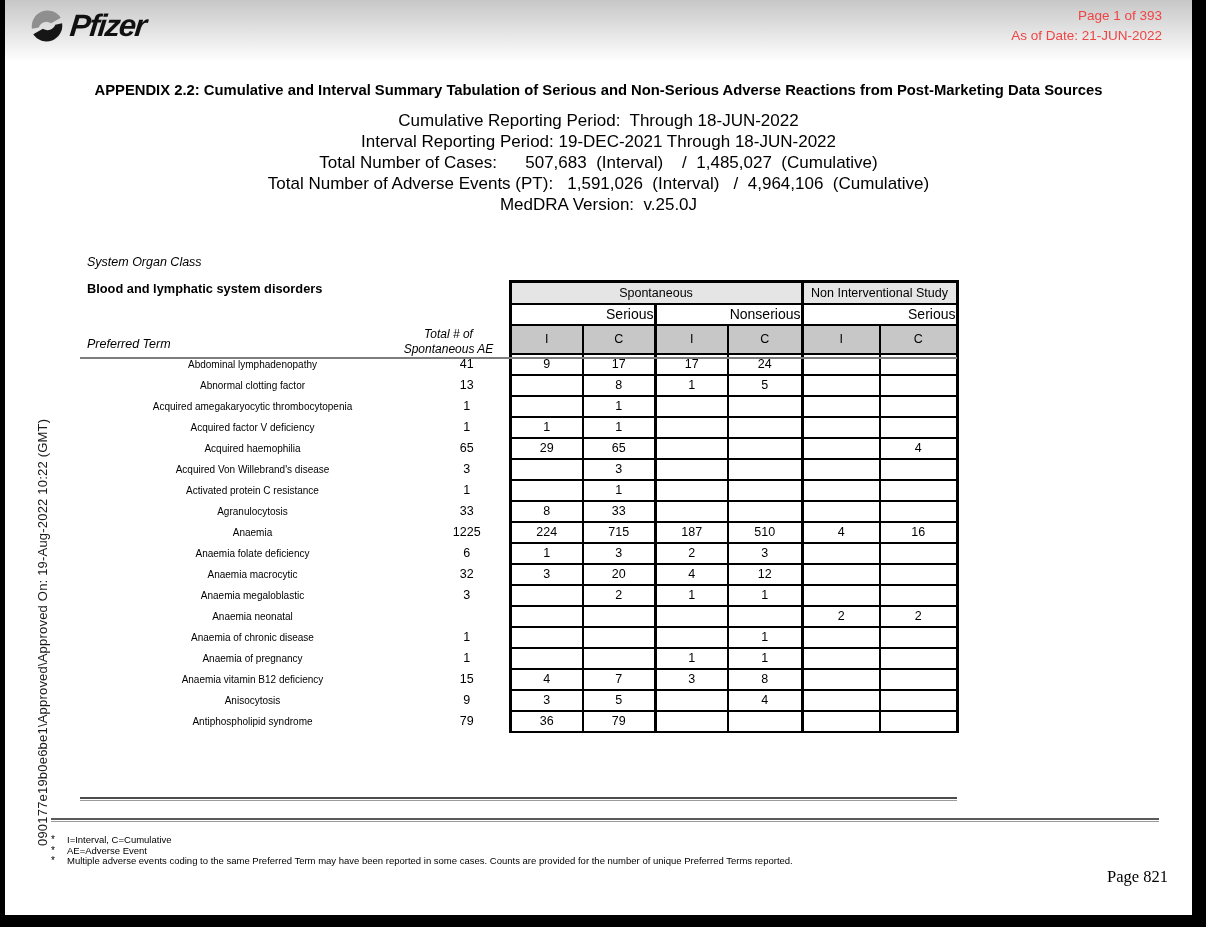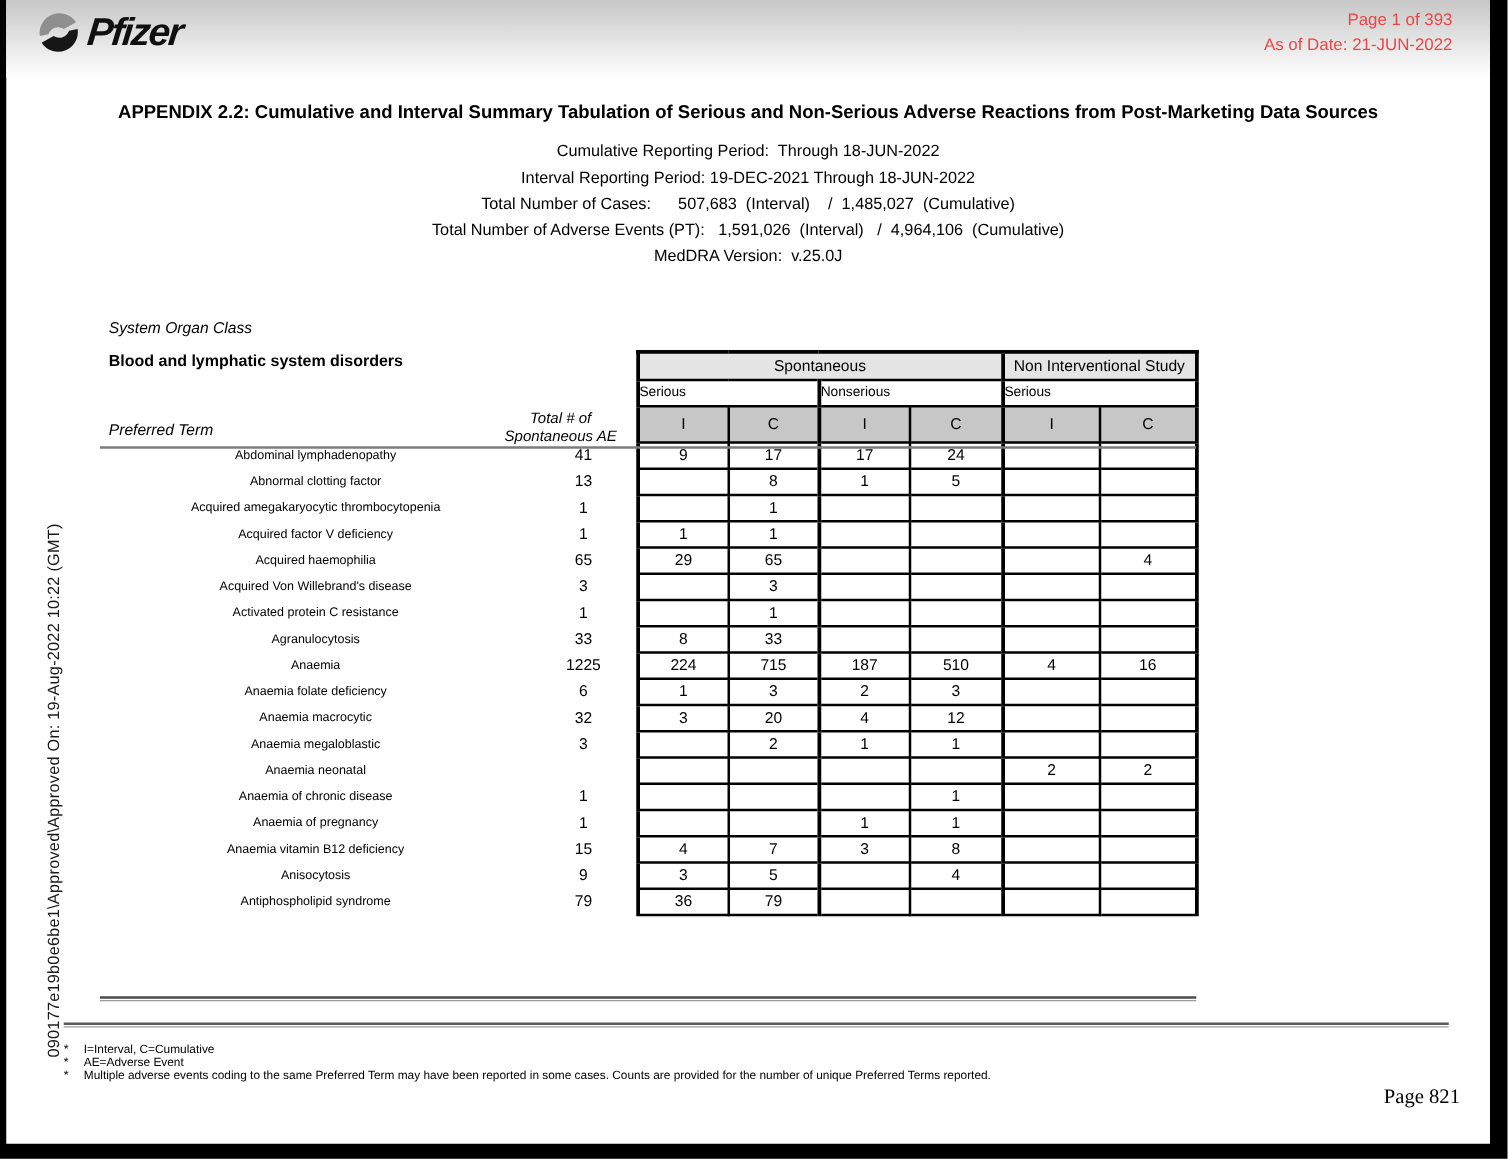--- a/index.html
+++ b/index.html
@@ -22,39 +22,39 @@
     font-style:italic; font-weight:bold; font-size:31px; letter-spacing:-1.5px;
     color:#101010; transform:skewX(-6deg); margin-left:1px;
   }
   .hdr-right {
     position:absolute; top:6px; right:30px; text-align:right;
     font-size:13.5px; line-height:20px; color:#ef4444;
   }
   .title-block { position:absolute; top:82px; left:40px; right:40px; text-align:center; }
   .doc-title { font-size:14.8px; font-weight:bold; margin-bottom:12px; }
   .doc-sub   { font-size:12.5px; margin-bottom:12px; }
-  .meta-line { font-size:13px; line-height:21px; white-space:pre; }
+  .meta-line { font-size:17px; line-height:21px; white-space:pre; }
 
   .soc-label  { position:absolute; left:82px; top:255px; font-style:italic; font-size:12.5px; }
   .soc-name   { position:absolute; left:82px; top:281px; font-weight:bold; font-size:12.8px; }
   .pt-label   { position:absolute; left:82px; top:337px; font-style:italic; font-size:12.5px; }
   .total-head {
     position:absolute; left:385px; top:327px; width:117px; text-align:center;
     font-style:italic; font-size:12px; line-height:14.5px;
   }
   .hdr-rule { position:absolute; left:75px; top:357px; width:877px; height:2px; background:#7d7d7d; }
 
   table.grid {
     position:absolute; left:75px; top:280px; border-collapse:collapse;
     table-layout:fixed; font-size:12.5px;
   }
   table.grid th, table.grid td { padding:0; font-weight:normal; vertical-align:middle; }
   th.blank { border:none; }
   th.gh { height:22px; border:2px solid #000; border-top-width:3px; text-align:center; font-size:12.5px; background:#e5e5e5; }
-  th.sh { height:21px; border:2px solid #000; text-align:left; font-size:11px; background:#fff; }
+  th.sh { height:21px; border:2px solid #000; text-align:right; font-size:14px; background:#fff; }
   th.ic { height:29px; border:2px solid #000; text-align:center; font-size:12.5px; background:#c7c7c7; }
   .bl3 { border-left-width:3px !important; }
   .br3 { border-right-width:3px !important; }
   td.term  { height:21px; text-align:center; padding-left:7px; font-size:10px; border:none; }
   td.total { text-align:center; border:none; font-size:12.5px; }
   td.num   { border:2px solid #000; text-align:center; font-size:12.5px; }
   td.num.c0, td.num.c2, td.num.c4 { border-left-width:3px; }
   td.num.c5 { border-right-width:3px; }
 
   .tbl-bottom-line {

